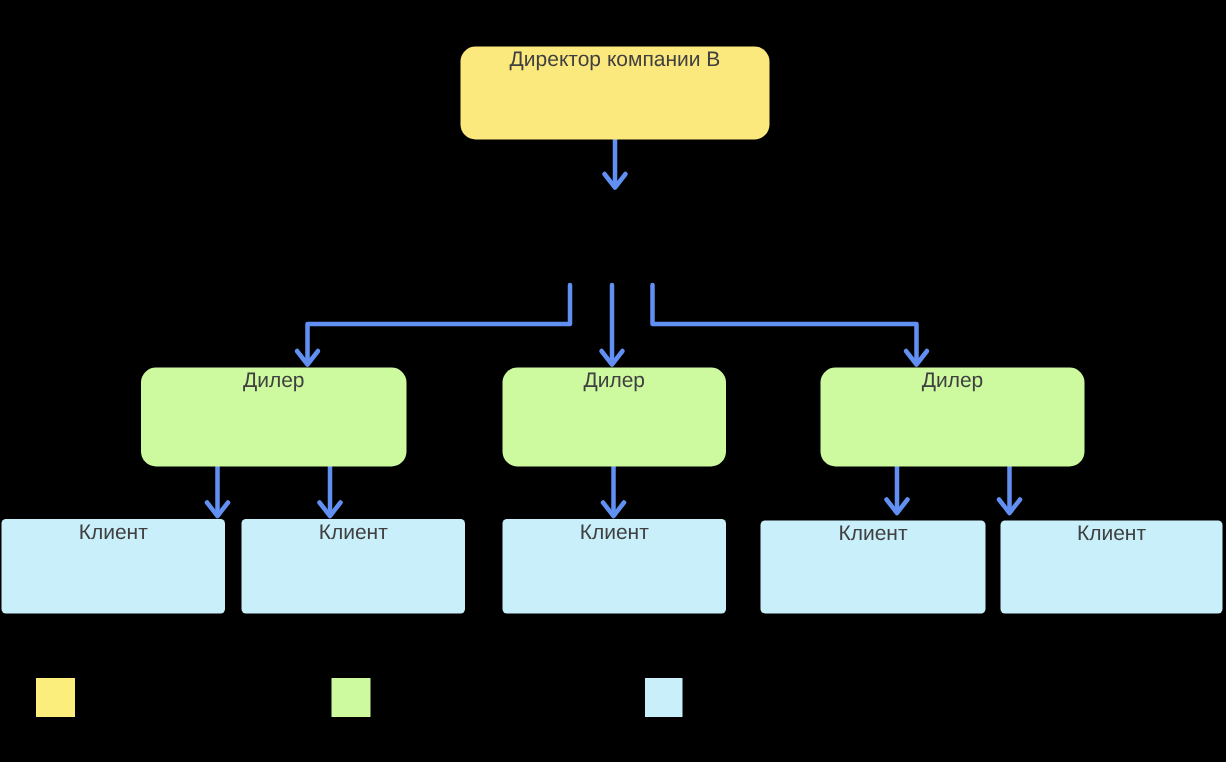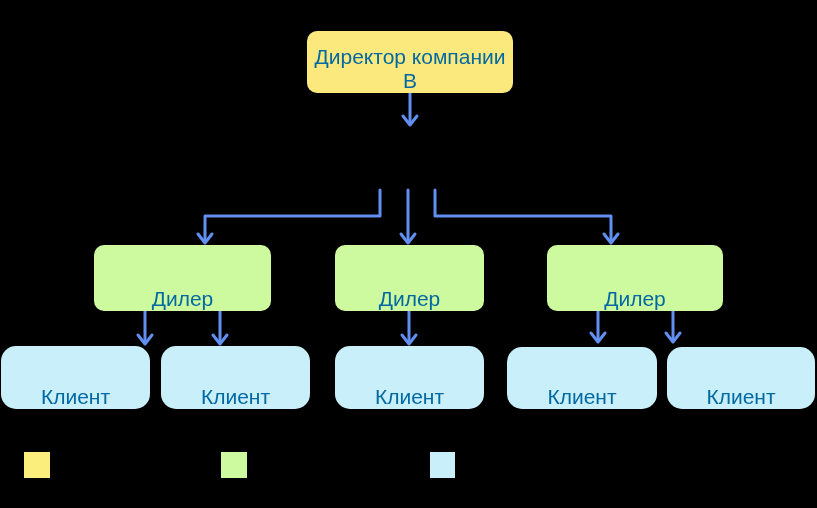--- a/index.html
+++ b/index.html
@@ -19,31 +19,31 @@
   svg.connectors polyline {
     fill: none;
     stroke: var(--connector, #6190F2);
     stroke-width: 3;
     stroke-linejoin: round;
     stroke-linecap: round;
   }
   .node {
     position: absolute;
     display: flex;
-    align-items: flex-end;
+    align-items: flex-start;
     justify-content: center;
     border-radius: 10px;
-    font-size: 21px;
-    color: #0369a1;
+    font-size: 14px;
+    color: #404040;
     text-align: center;
     box-sizing: border-box;
   }
   .node.director { background: #FCE97D; }
   .node.manager, .node.dealer { background: #CDFA9F; }
-  .node.client { background: #C9EFFA; border-radius: 15px; }
+  .node.client { background: #C9EFFA; border-radius: 3px; }
   .swatch {
     position: absolute;
     width: 26px;
     height: 26px;
   }
   .swatch.director-swatch { background: #FCEE7D; }
   .swatch.manager-swatch { background: #CDFA9F; }
   .swatch.client-swatch { background: #C9EFFA; }
 </style>
 </head>

